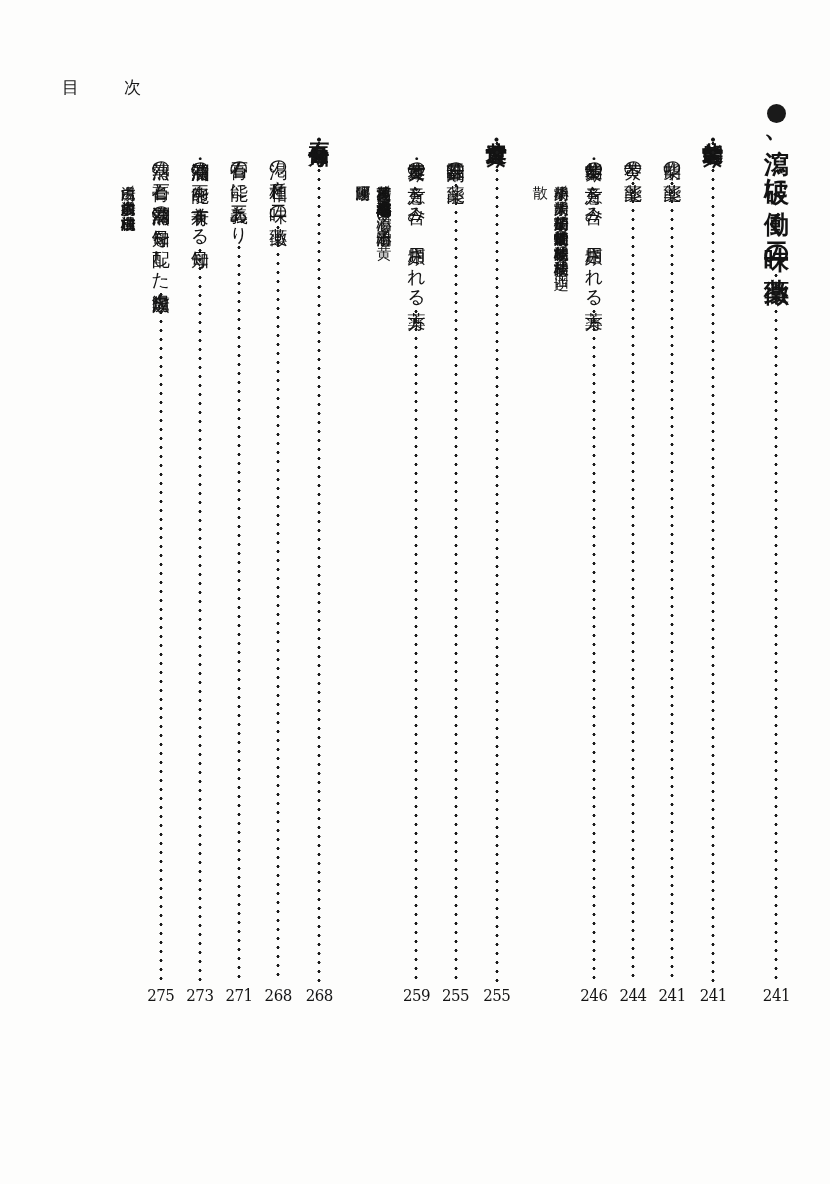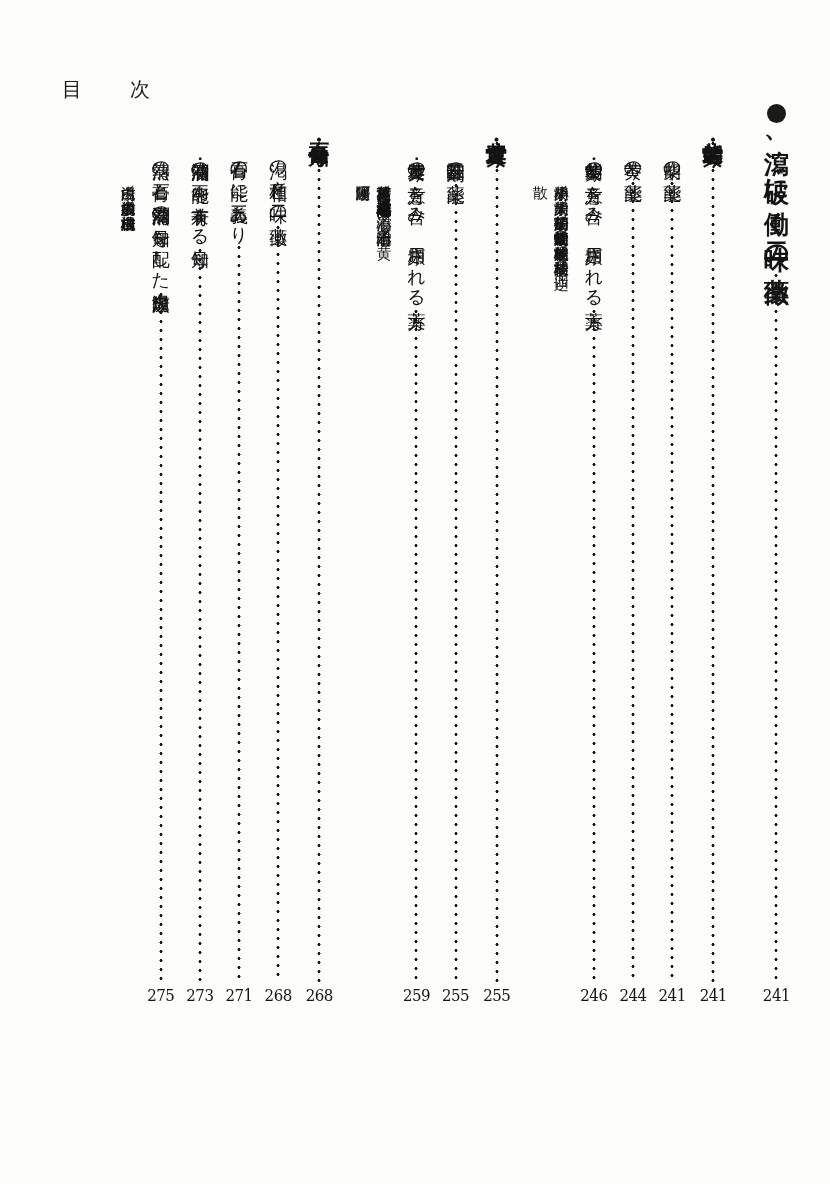--- a/index.html
+++ b/index.html
@@ -21,21 +21,21 @@
     position: absolute;
     inset: 0;
     background: #fdfdfc;
   }
 
   
   #running-head {
     position: absolute;
     left: 62px;
     top: 76px;
-    font-size: 20px;
+    font-size: 17px;
     letter-spacing: 14px;
     color: #1a1a1a;
     font-family: "DejaVu Serif", "Liberation Serif", serif;
     white-space: nowrap;
   }
 
   
   #toc {
     position: absolute;
     top: 104px;

